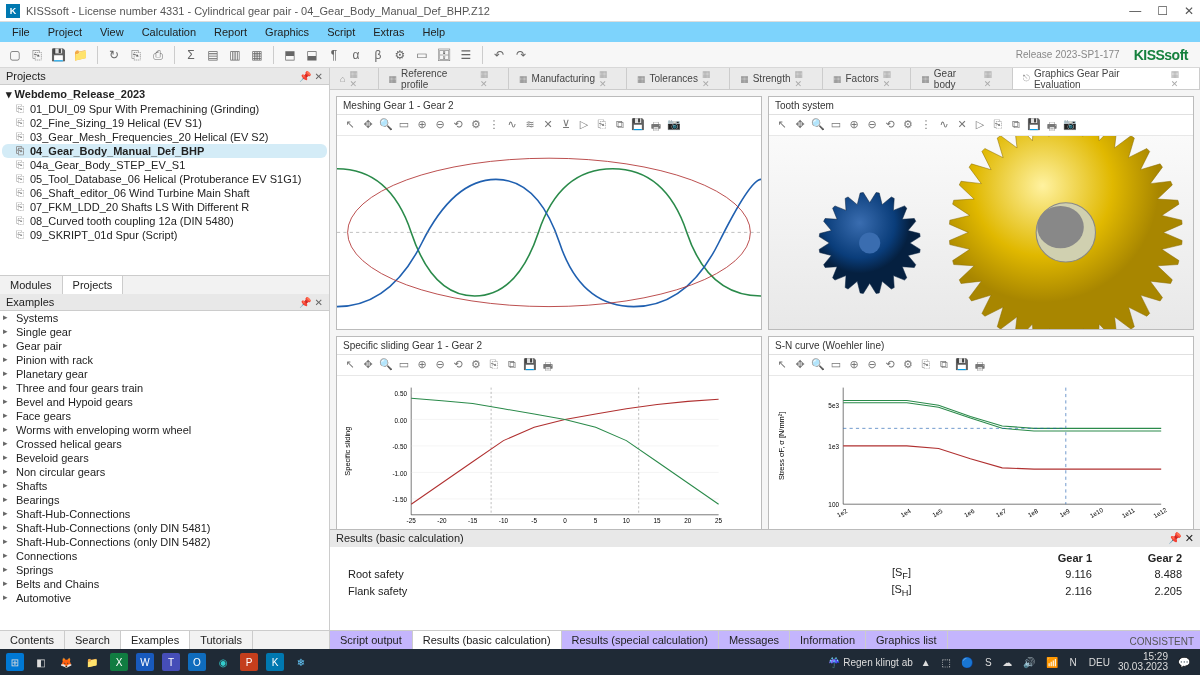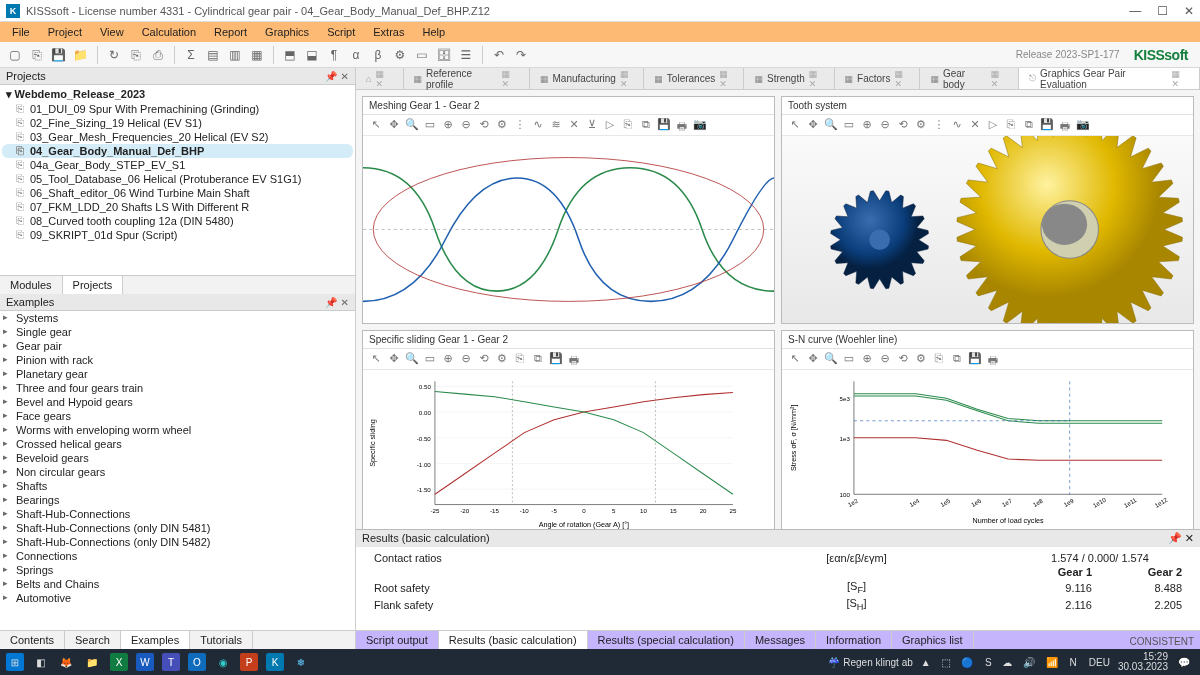--- a/index.html
+++ b/index.html
@@ -1,29 +1,29 @@
 <!DOCTYPE html>
 <html><head>
 <meta charset="utf-8">
 <style>
 * { box-sizing: border-box; margin: 0; padding: 0; font-family: "Segoe UI", Tahoma, sans-serif; }
 body { background: #f0f0f0; width: 1200px; height: 675px; overflow: hidden; font-size: 11px; color: #222; }
 .titlebar { height: 22px; background: #fff; display: flex; align-items: center; padding: 0 6px; border-bottom: 1px solid #ddd; }
 .titlebar .icon { width: 14px; height: 14px; background: #0078b0; color: #fff; display: inline-flex; align-items: center; justify-content: center; font-size: 9px; font-weight: bold; margin-right: 6px; }
 .titlebar-title { flex: 1; font-size: 11px; color: #555; }
 .winbtns { display: flex; gap: 16px; font-size: 12px; color: #555; }
-.menubar { height: 20px; background: #fdba74; display: flex; align-items: center; padding: 0 4px; gap: 2px; font-size: 11px; }
+.menubar { height: 20px; background: #7dd3fc; display: flex; align-items: center; padding: 0 4px; gap: 2px; font-size: 11px; }
 .menubar span { padding: 2px 8px; }
 .toolbar { height: 26px; background: #f7f7f7; border-bottom: 1px solid #d8d8d8; display: flex; align-items: center; padding: 0 6px; gap: 4px; }
 .toolbar .tbtn { width: 18px; height: 18px; border: 1px solid transparent; display: inline-flex; align-items: center; justify-content: center; color: #666; font-size: 12px; }
 .toolbar .sep { width: 1px; height: 18px; background: #ccc; margin: 0 3px; }
 .toolbar .release { margin-left: auto; color: #888; font-size: 10px; margin-right: 10px; }
 .logo { font-size: 14px; font-weight: bold; color: #15803d; letter-spacing: -0.5px; margin-right: 6px; }
 .main { display: flex; height: calc(675px - 22px - 20px - 26px - 26px); }
-.left { width: 356px; display: flex; flex-direction: column; background: #fff; border-right: 1px solid #ccc; }
+.left { width: 330px; display: flex; flex-direction: column; background: #fff; border-right: 1px solid #ccc; }
 .panel-hdr { background: #e8e8e8; padding: 2px 6px; font-size: 11px; display: flex; align-items: center; border-bottom: 1px solid #ccc; }
 .panel-hdr .x { margin-left: auto; color: #666; font-size: 10px; }
 .tree { flex: 0 0 auto; overflow: auto; font-size: 11px; padding: 2px; }
 .tree .root { font-weight: bold; padding: 1px 4px; }
 .tree .item { padding: 1px 4px 1px 28px; white-space: nowrap; position: relative; }
 .tree .item::before { content: "⎘"; position: absolute; left: 14px; color: #888; font-size: 10px; }
 .tree .item.sel { background: #d4ecf7; font-weight: bold; border-radius: 6px; }
 .tabs-bottom { display: flex; border-top: 1px solid #ccc; background: #f2f2f2; font-size: 11px; }
 .tabs-bottom span { padding: 3px 10px; border-right: 1px solid #ccc; }
 .tabs-bottom span.active { background: #fff; }
@@ -373,25 +373,20 @@
 
     <div class="results">
       <div class="hdr">
         <span>Results (basic calculation)</span>
         <span class="x" style="margin-left:auto">📌 ✕</span>
       </div>
       <div class="body">
         <table id="results-table">
             <tbody>
               <tr>
-                <td class="col-lab">Contact ratios</td>
-                <td class="col-sym">[εαn/εβ/εγm]</td>
-                <td colspan="2" style="text-align:center">1.574 / 0.000/ 1.574</td>
-              </tr>
-              <tr>
                 <td></td>
                 <td></td>
                 <td class="col-hdr">Gear 1</td>
                 <td class="col-hdr">Gear 2</td>
               </tr>
               <tr>
                 <td class="col-lab">Root safety</td>
                 <td class="col-sym">[S<sub>F</sub>]</td>
                 <td class="col-val">9.116</td>
                 <td class="col-val">8.488</td>

